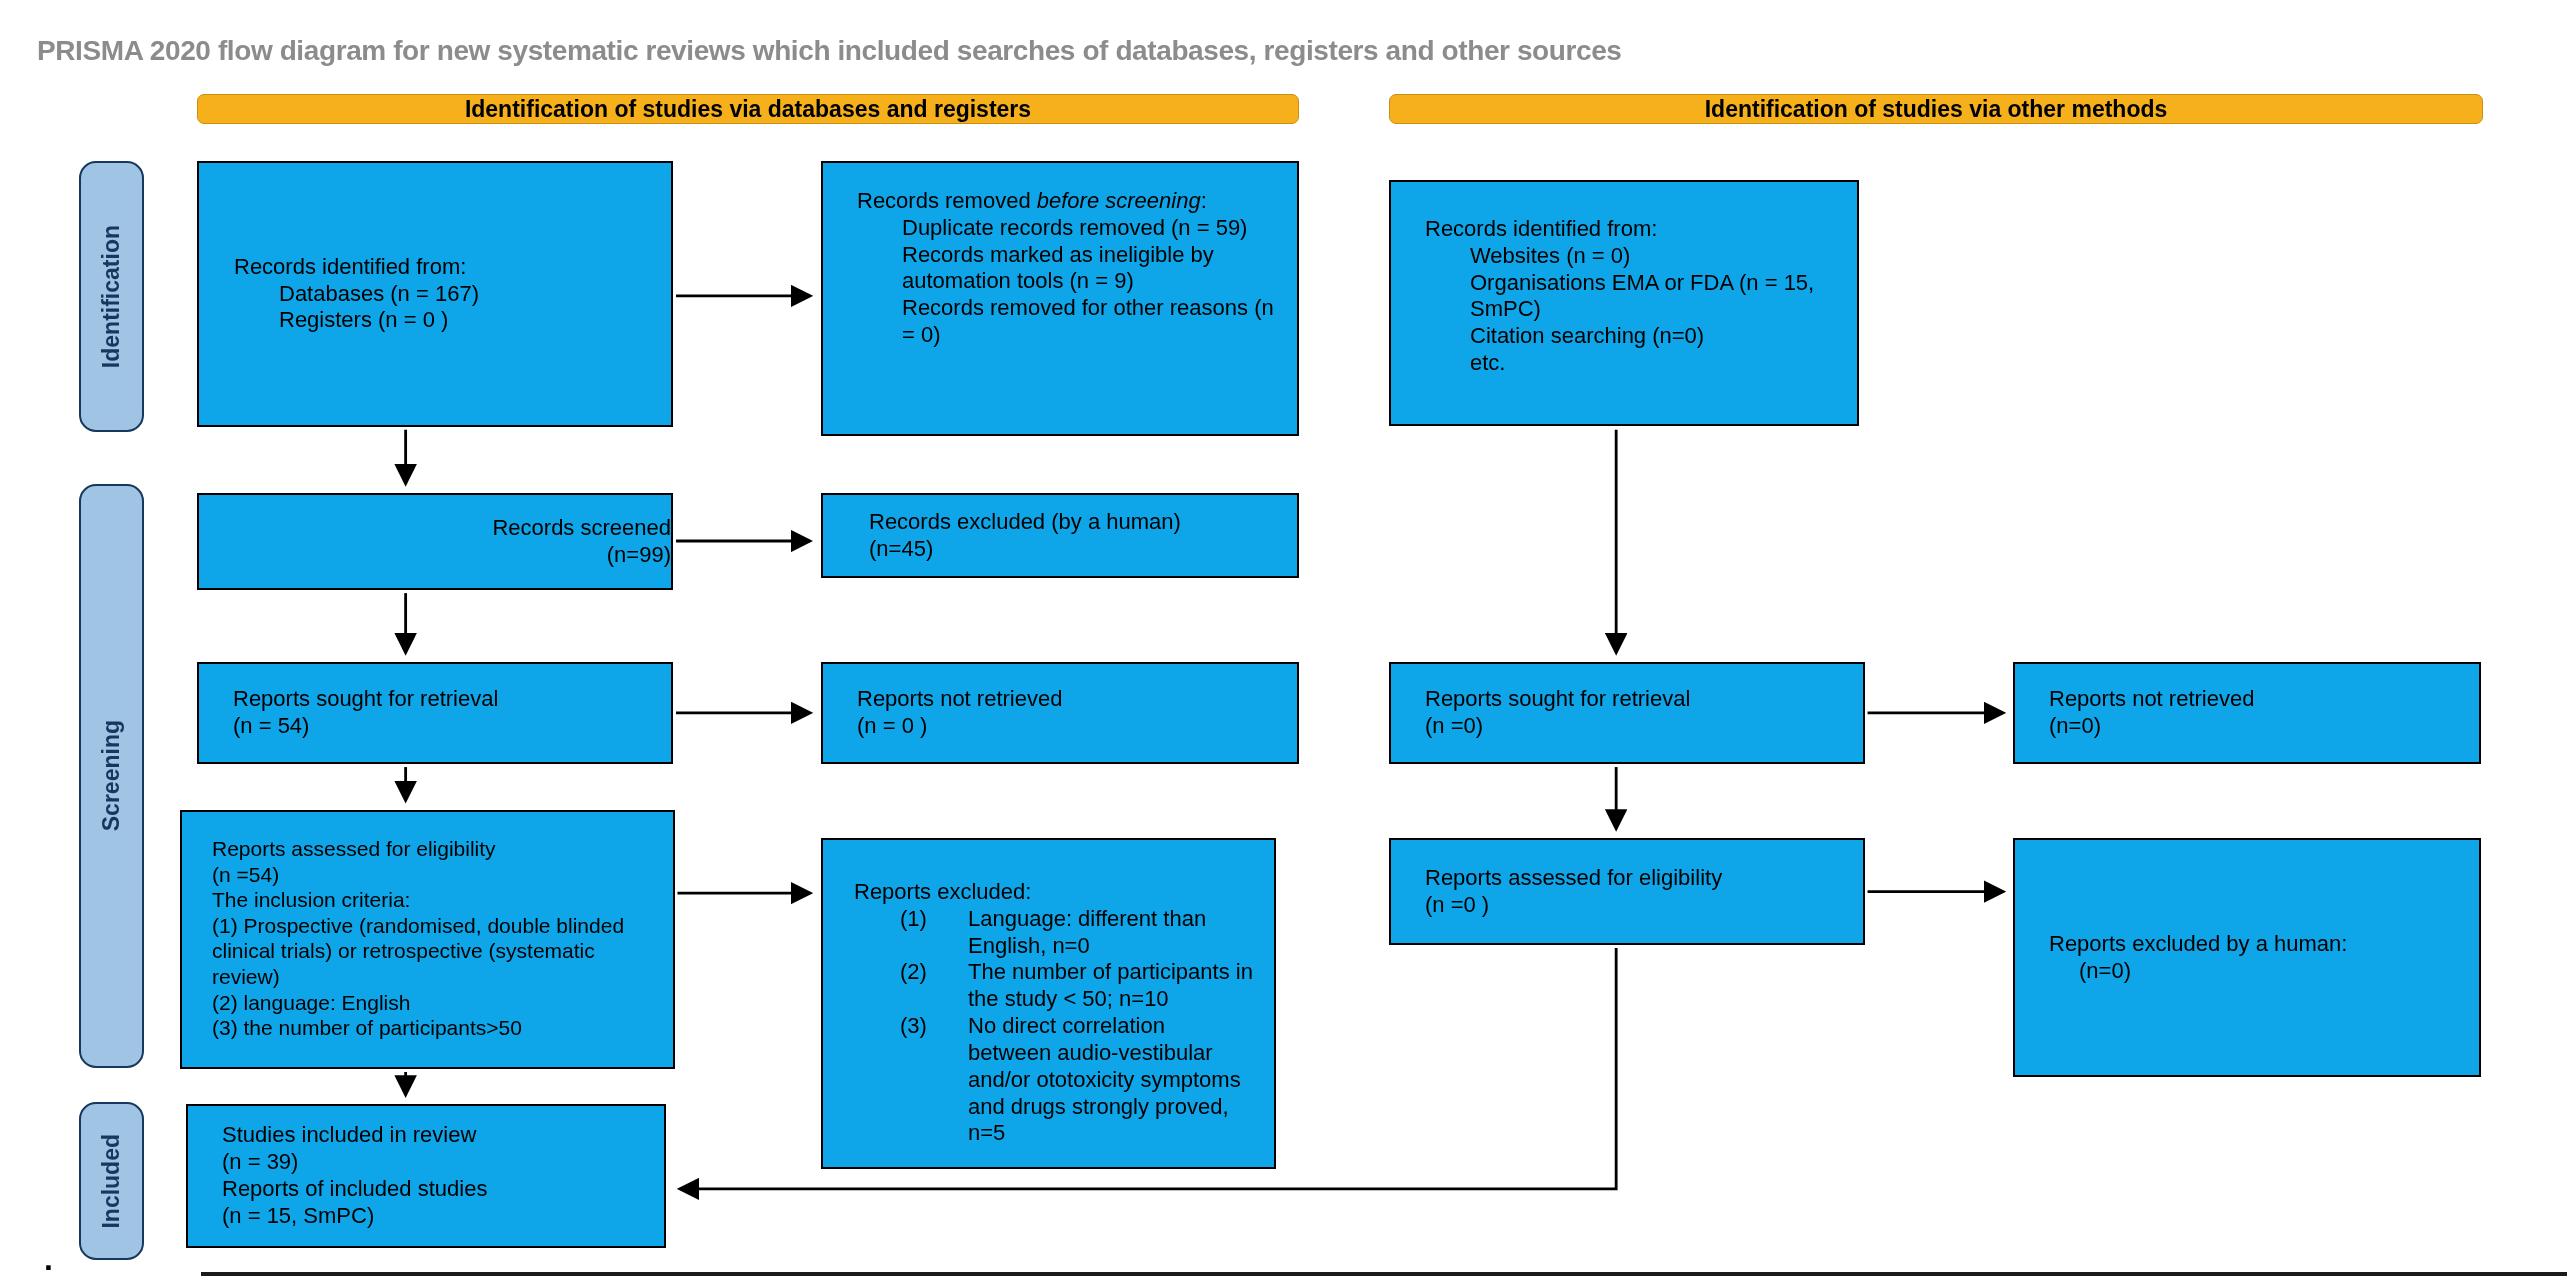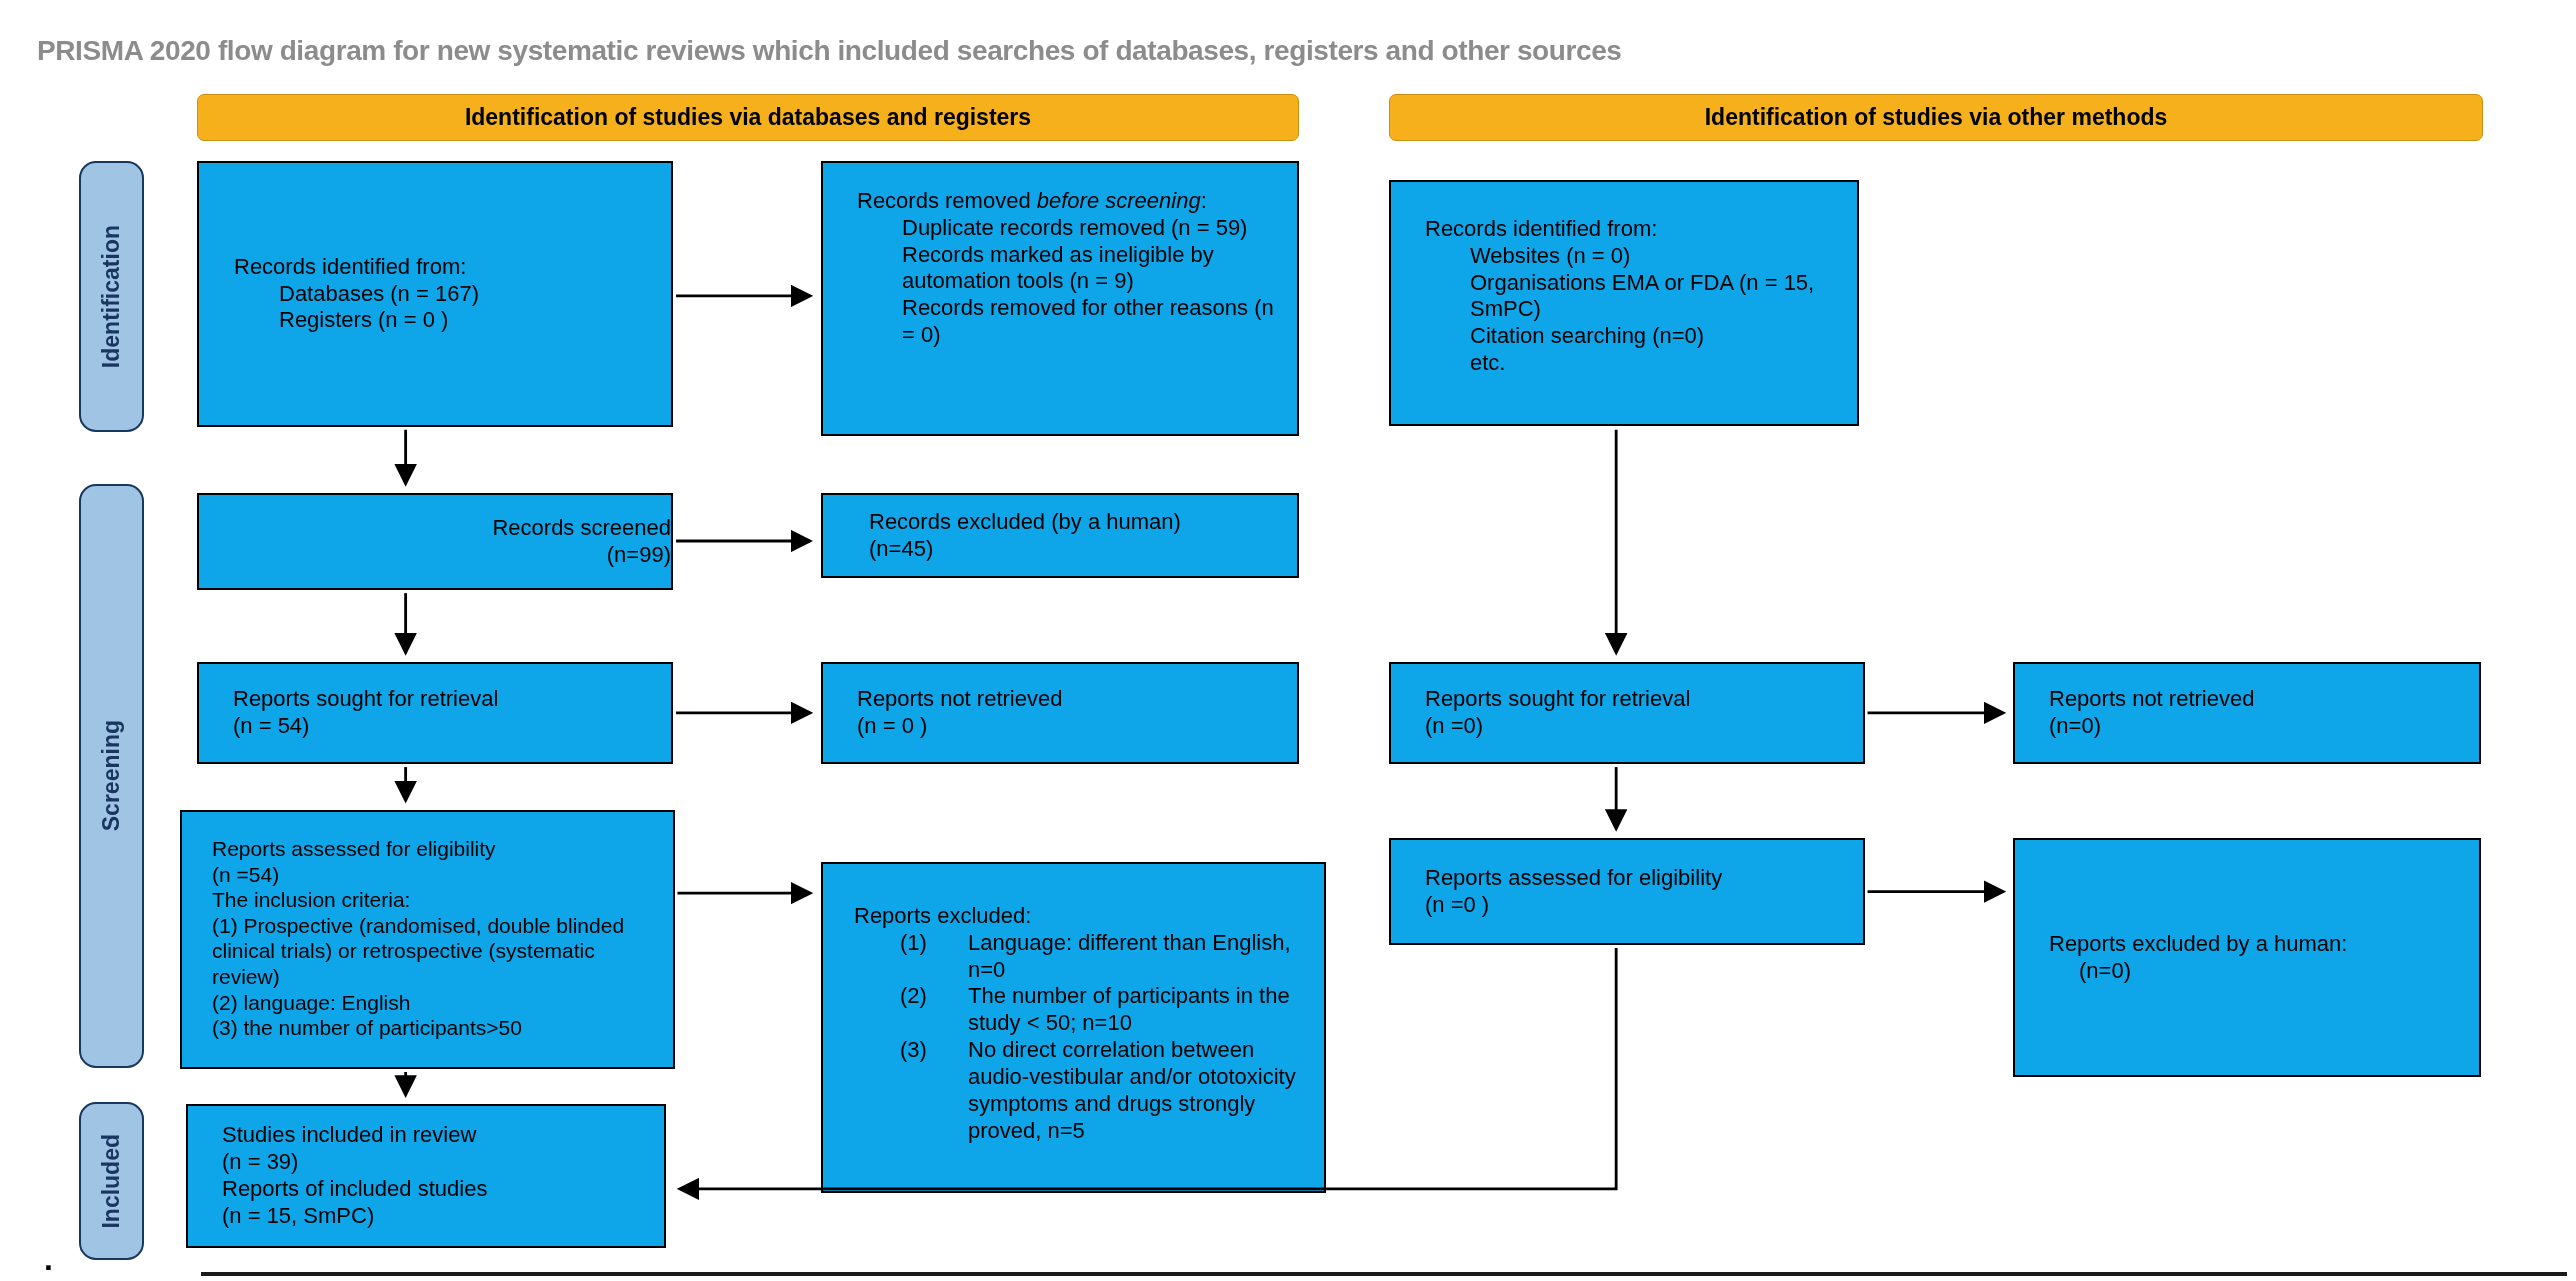--- a/index.html
+++ b/index.html
@@ -5,21 +5,21 @@
   html,body{margin:0;padding:0;background:#ffffff;}
   .canvas{
     position:relative;width:2576px;height:1282px;background:#ffffff;
     font-family:"Liberation Sans", sans-serif;color:#000;overflow:hidden;
   }
   .title{
     position:absolute;left:37px;top:35px;font-size:28px;font-weight:bold;
     color:#8C8C8C;letter-spacing:-0.4px;white-space:nowrap;
   }
   .banner{
-    position:absolute;height:47px;background:#F5B01B;border:1.4px solid #C98F12;
+    position:absolute;height:30px;background:#F5B01B;border:1.4px solid #C98F12;
     border-radius:7px;display:flex;align-items:center;justify-content:center;
     font-size:23px;font-weight:bold;color:#000;box-sizing:border-box;
   }
   .side{
     position:absolute;left:79px;width:65px;background:#A0C4E4;
     border:2.1px solid #17375E;border-radius:17px;display:flex;
     align-items:center;justify-content:center;box-sizing:border-box;
   }
   .side span{
     writing-mode:vertical-rl;transform:rotate(180deg);
@@ -100,21 +100,21 @@
 
   <div class="pbox" style="left:180px;top:810px;width:495px;height:259px;padding:24px 12.7px 0 30px;font-size:21px;">
     <div>Reports assessed for eligibility</div>
     <div>(n =54)</div>
     <div>The inclusion criteria:</div>
     <div>(1) Prospective (randomised, double blinded clinical trials) or retrospective (systematic review)</div>
     <div>(2) language: English</div>
     <div>(3) the number of participants&gt;50</div>
   </div>
 
-  <div class="pbox" style="left:821px;top:838px;width:505px;height:331px;padding:39px 21px 0 31px;margin-top:24px;">
+  <div class="pbox" style="left:821px;top:838px;width:455px;height:331px;padding:39px 21px 0 31px;">
     <div>Reports excluded:</div>
     <div class="numrow">
       <span class="num">(1)</span>
       <span class="ntext">Language: different than English, n=0</span>
     </div>
     <div class="numrow">
       <span class="num">(2)</span>
       <span class="ntext">The number of participants in the study  &lt; 50; n=10</span>
     </div>
     <div class="numrow">

